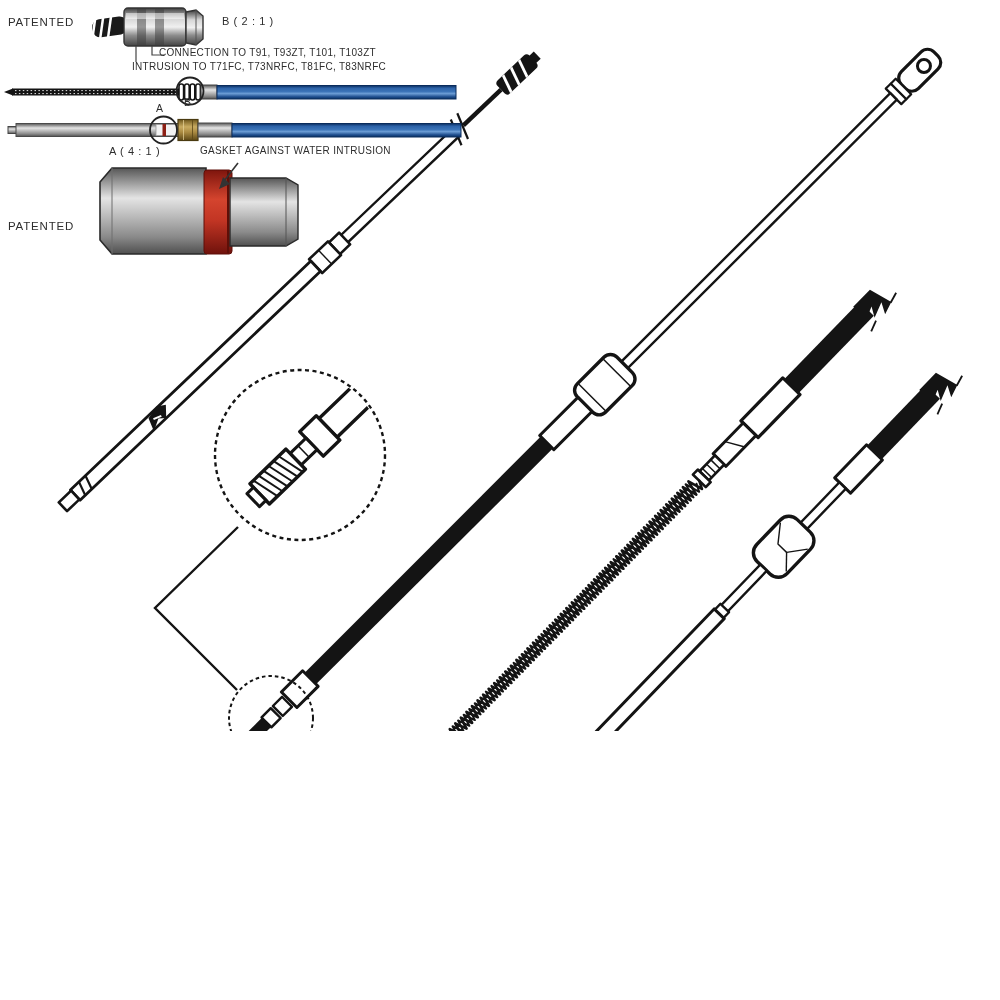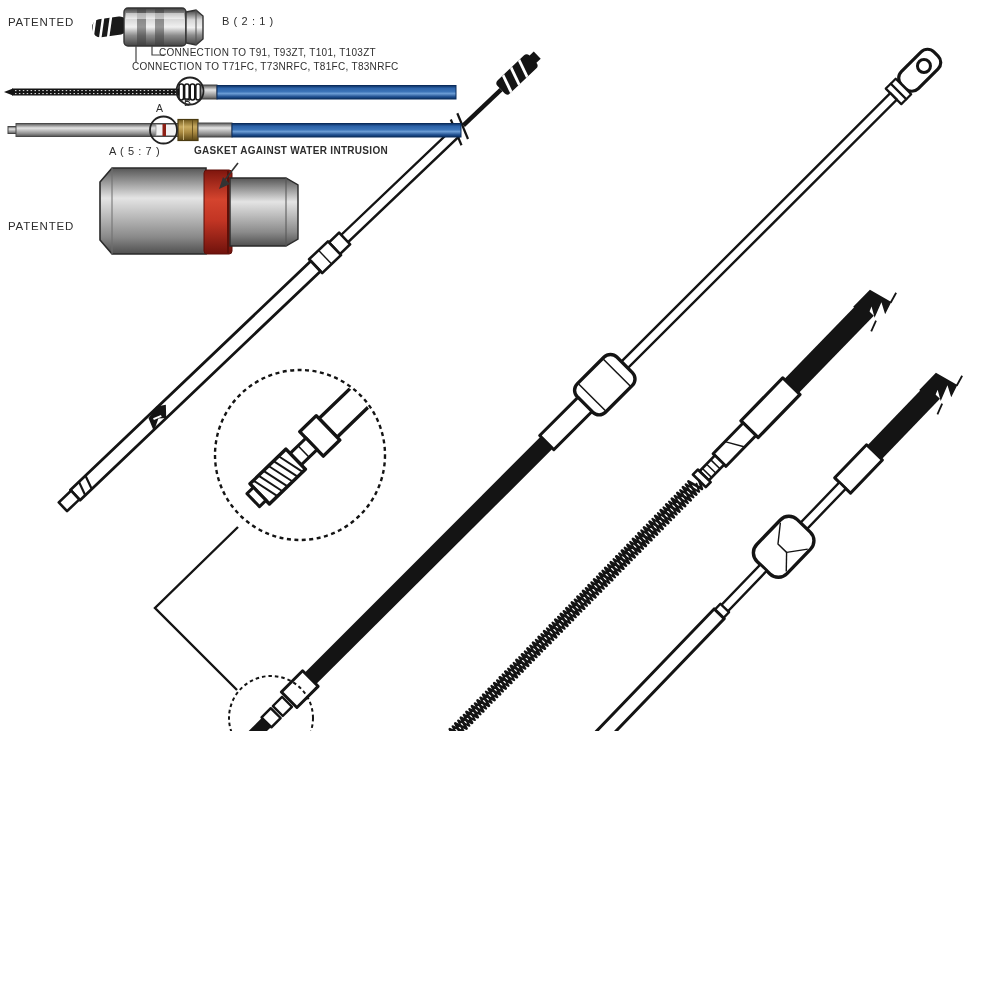--- a/index.html
+++ b/index.html
@@ -207,20 +207,20 @@
     <polygon points="230,178 286,178 298,185 298,239 286,246 230,246" fill="url(#gradSteel)" stroke="#2a2a2a" stroke-width="1.4"></polygon>
     <line x1="286" y1="178" x2="286" y2="246" stroke="#555" stroke-width="1"></line>
     <line x1="238" y1="163" x2="224" y2="181" stroke="#333" stroke-width="1.6"></line>
     <polygon points="219,189 223,177 230,184" fill="#333"></polygon>
   </g>
 </svg>
 
 <div class="lbl s11" style="left:8px;   top:17px;">PATENTED</div>
 <div class="lbl s105" style="left:222px; top:16px;">B ( 2 : 1 )</div>
 <div class="lbl s10" style="left:159px; top:48px;">CONNECTION TO T91, T93ZT, T101, T103ZT</div>
-<div class="lbl s10" style="left:132px; top:62px;">CONNECTION TO T71FC, T73NRFC, T81FC, T83NRFC</div>
+<div class="lbl s10" style="left:132px; top:62px;">INTRUSION TO T71FC, T73NRFC, T81FC, T83NRFC</div>
 <div class="lbl mk" style="left:184px; top:97px;">B</div>
 <div class="lbl mk" style="left:156px; top:103px;">A</div>
-<div class="lbl s105" style="left:109px; top:146px;">A ( 5 : 7 )</div>
-<div class="lbl s10" style="left:194px; top:146px;font-weight:bold;">GASKET AGAINST WATER INTRUSION</div>
+<div class="lbl s105" style="left:109px; top:146px;">A ( 4 : 1 )</div>
+<div class="lbl s10" style="left:200px; top:146px;">GASKET AGAINST WATER INTRUSION</div>
 <div class="lbl s11" style="left:8px;   top:221px;">PATENTED</div>
 
 </div>
 
 </body></html>

